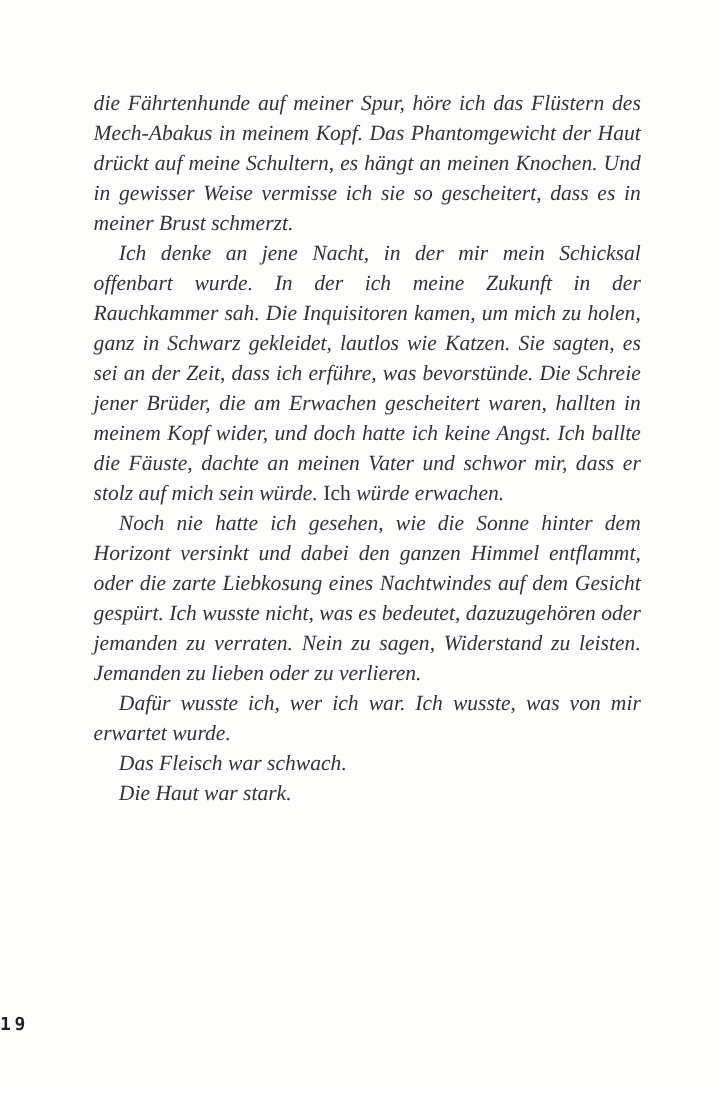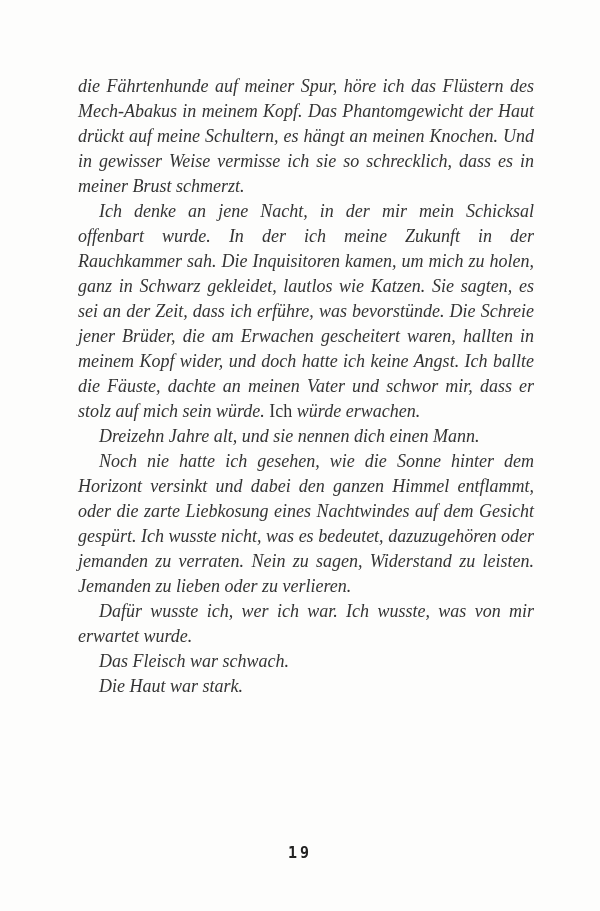--- a/index.html
+++ b/index.html
@@ -39,35 +39,34 @@
   }
   .seg-roman {
     font-style: normal;
     margin-top: 44px;
   }
   .page-number {
     position: absolute;
     top: 844px;
     left: 0;
     width: 600px;
-    text-align: center;
+    text-align: left;
     font-family: "DejaVu Sans Mono", monospace;
     font-weight: bold;
     font-size: 15px;
     letter-spacing: 3px;
     color: #222222;
   }
 </style>
 </head>
 <body>
 
 <div class="book-page">
   <div class="text-block">
-      <p class="para"><span class="seg-italic">die Fährtenhunde auf meiner Spur, höre ich das Flüstern des Mech-Abakus in meinem Kopf. Das Phantomgewicht der Haut drückt auf meine Schultern, es hängt an meinen Knochen. Und in gewisser Weise vermisse ich sie so schrecklich, dass es in meiner Brust schmerzt.</span></p>
+      <p class="para"><span class="seg-italic">die Fährtenhunde auf meiner Spur, höre ich das Flüstern des Mech-Abakus in meinem Kopf. Das Phantomgewicht der Haut drückt auf meine Schultern, es hängt an meinen Knochen. Und in gewisser Weise vermisse ich sie so gescheitert, dass es in meiner Brust schmerzt.</span></p>
       <p class="para indent"><span class="seg-italic">Ich denke an jene Nacht, in der mir mein Schicksal offenbart wurde. In der ich meine Zukunft in der Rauchkammer sah. Die Inquisitoren kamen, um mich zu holen, ganz in Schwarz gekleidet, lautlos wie Katzen. Sie sagten, es sei an der Zeit, dass ich erführe, was bevorstünde. Die Schreie jener Brüder, die am Erwachen gescheitert waren, hallten in meinem Kopf wider, und doch hatte ich keine Angst. Ich ballte die Fäuste, dachte an meinen Vater und schwor mir, dass er stolz auf mich sein würde. </span><span class="seg-roman">Ich</span><span class="seg-italic"> würde erwachen.</span></p>
-      <p class="para indent"><span class="seg-italic">Dreizehn Jahre alt, und sie nennen dich einen Mann.</span></p>
       <p class="para indent"><span class="seg-italic">Noch nie hatte ich gesehen, wie die Sonne hinter dem Horizont versinkt und dabei den ganzen Himmel entflammt, oder die zarte Liebkosung eines Nachtwindes auf dem Gesicht gespürt. Ich wusste nicht, was es bedeutet, dazuzugehören oder jemanden zu verraten. Nein zu sagen, Widerstand zu leisten. Jemanden zu lieben oder zu verlieren.</span></p>
       <p class="para indent"><span class="seg-italic">Dafür wusste ich, wer ich war. Ich wusste, was von mir erwartet wurde.</span></p>
       <p class="para indent"><span class="seg-italic">Das Fleisch war schwach.</span></p>
       <p class="para indent"><span class="seg-italic">Die Haut war stark.</span></p>
     </div>
   <div class="page-number">19</div>
 </div>
 
 </body></html>

